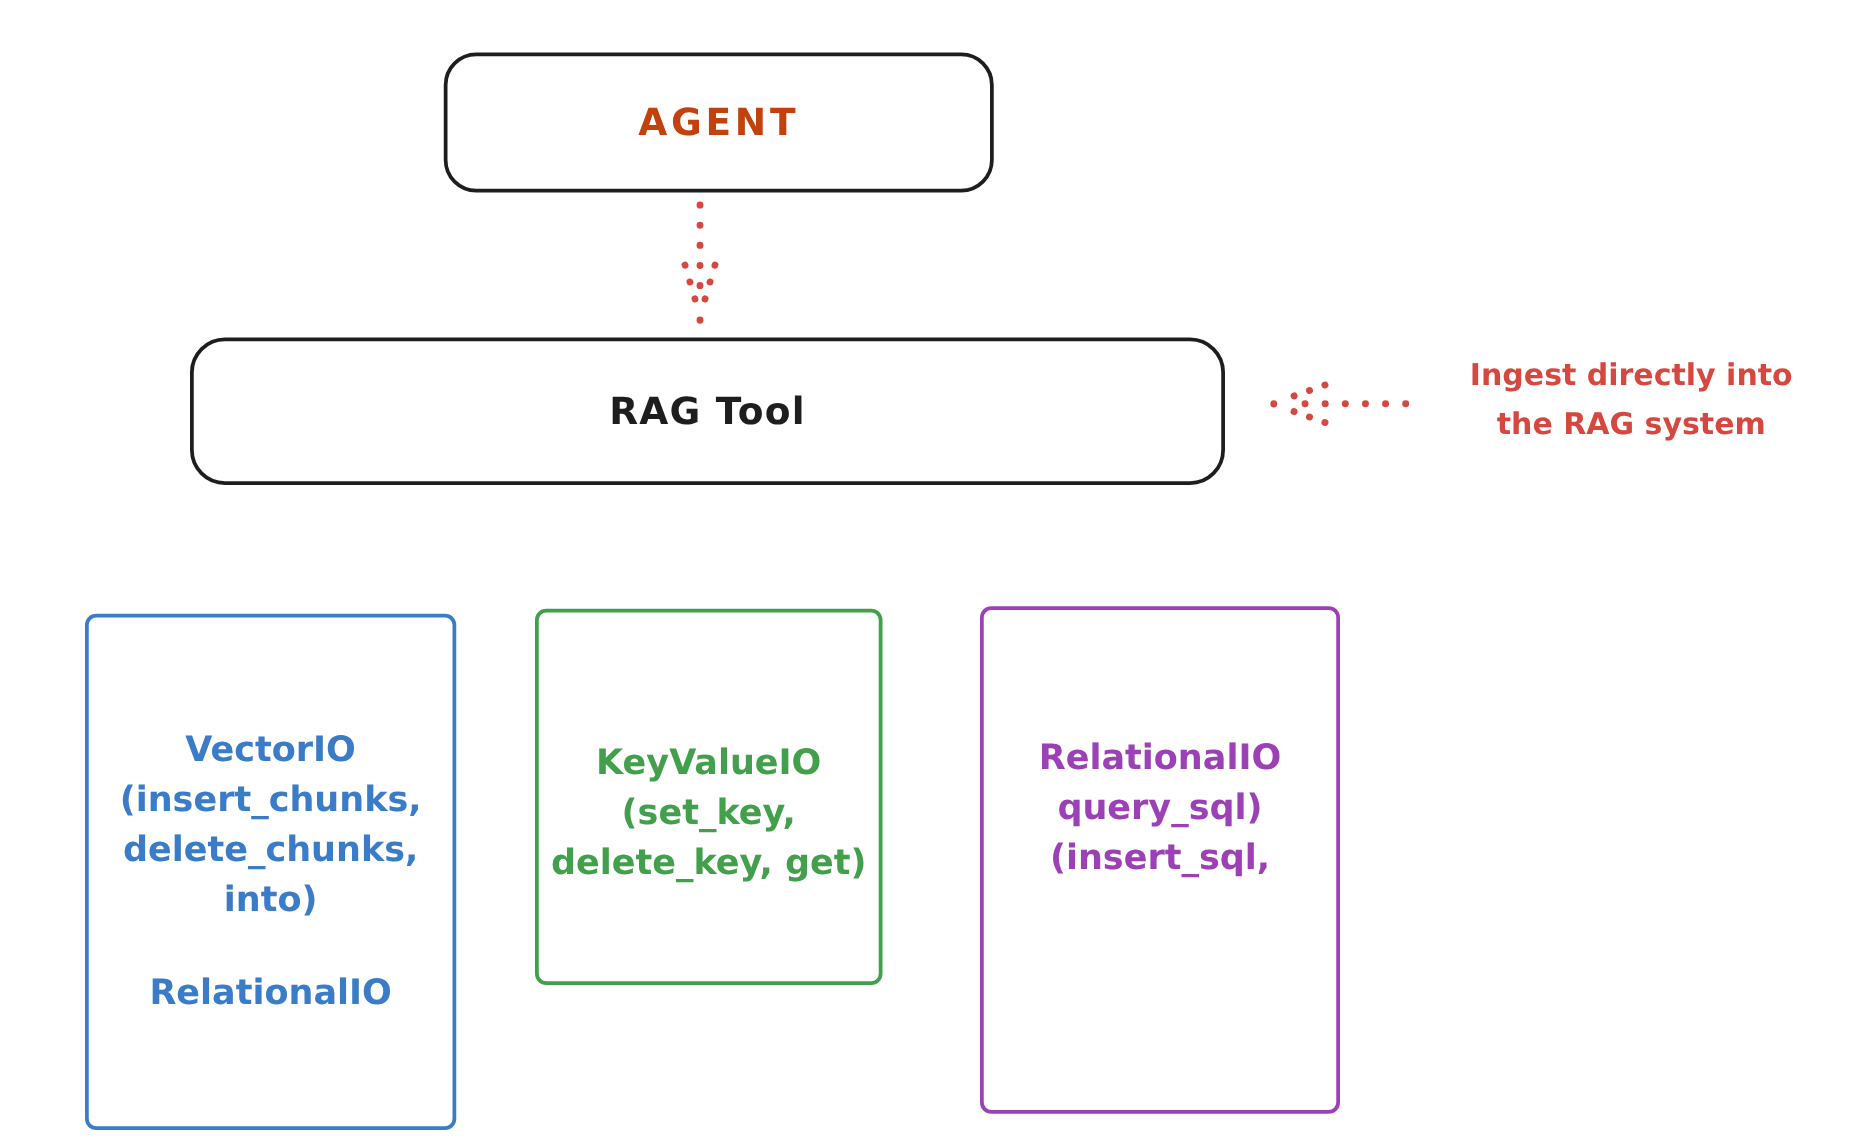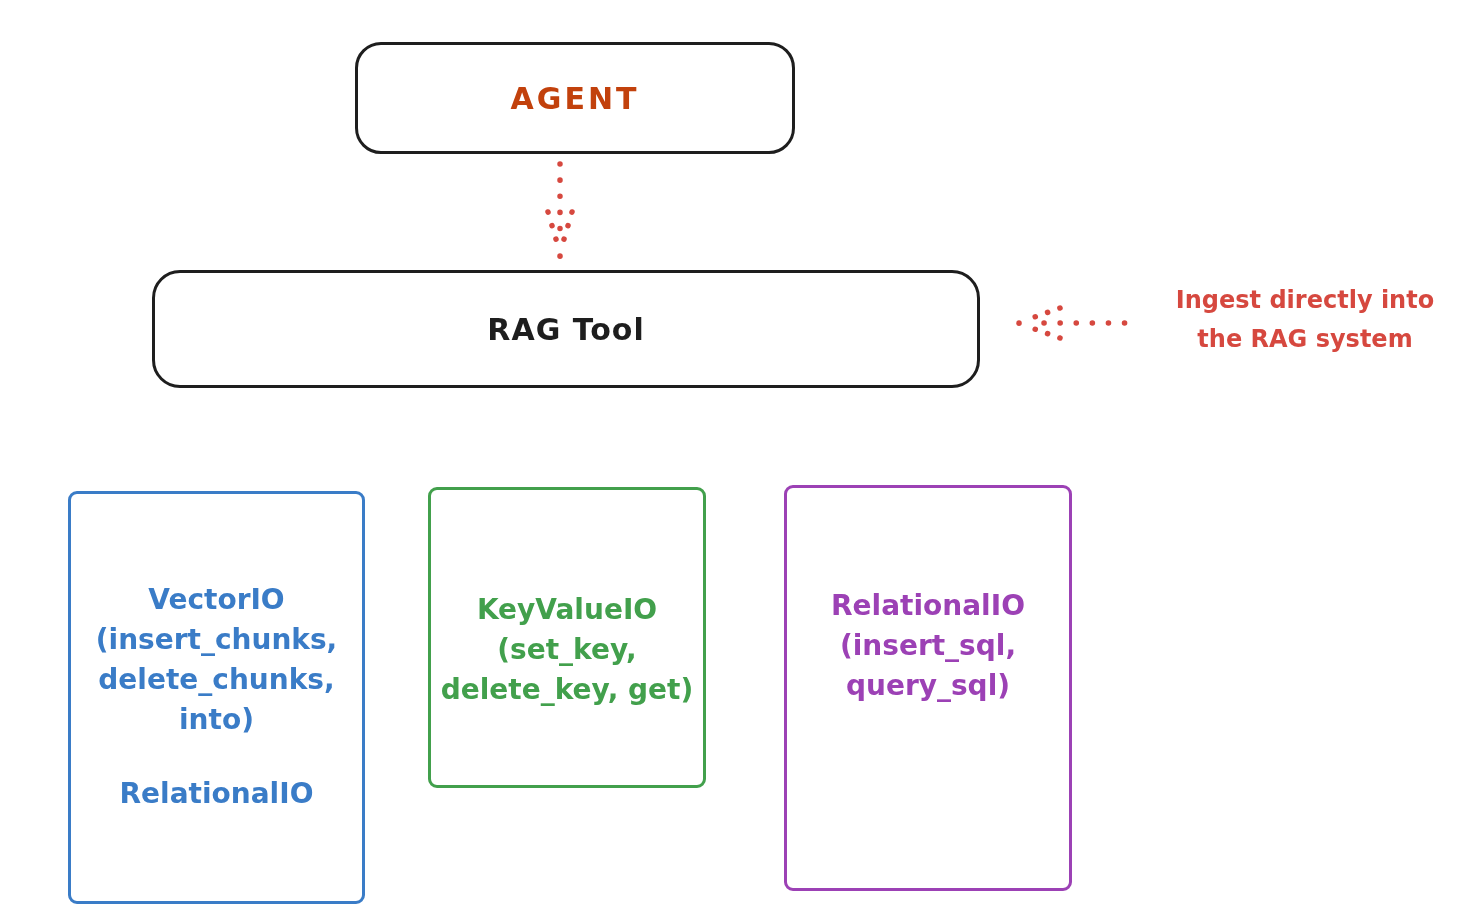--- a/index.html
+++ b/index.html
@@ -131,17 +131,17 @@
   </div>
 
   <div class="iobox iobox-keyvalue" style="border-color: rgb(66, 160, 76); color: rgb(66, 160, 76);">
     <div>KeyValueIO</div>
     <div>(set_key,</div>
     <div>delete_key, get)</div>
   </div>
 
   <div class="iobox iobox-relational" style="border-color: rgb(156, 65, 181); color: rgb(156, 65, 181);">
     <div>RelationalIO</div>
+    <div>query_sql)</div>
     <div>(insert_sql,</div>
-    <div>query_sql)</div>
   </div>
 
 </div>
 
 </body></html>

